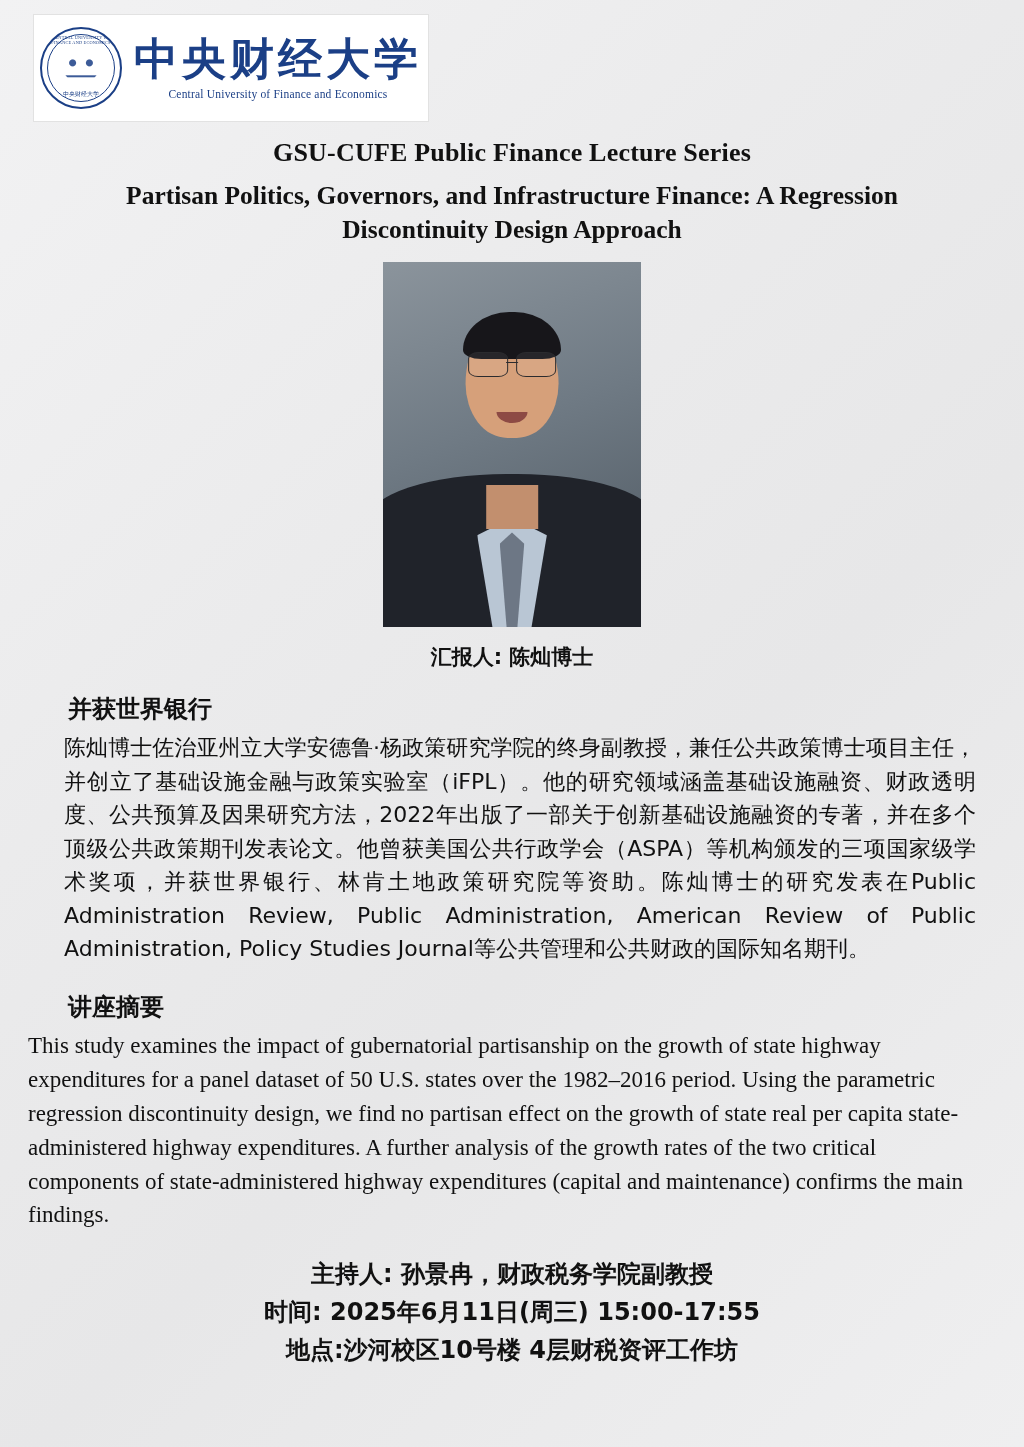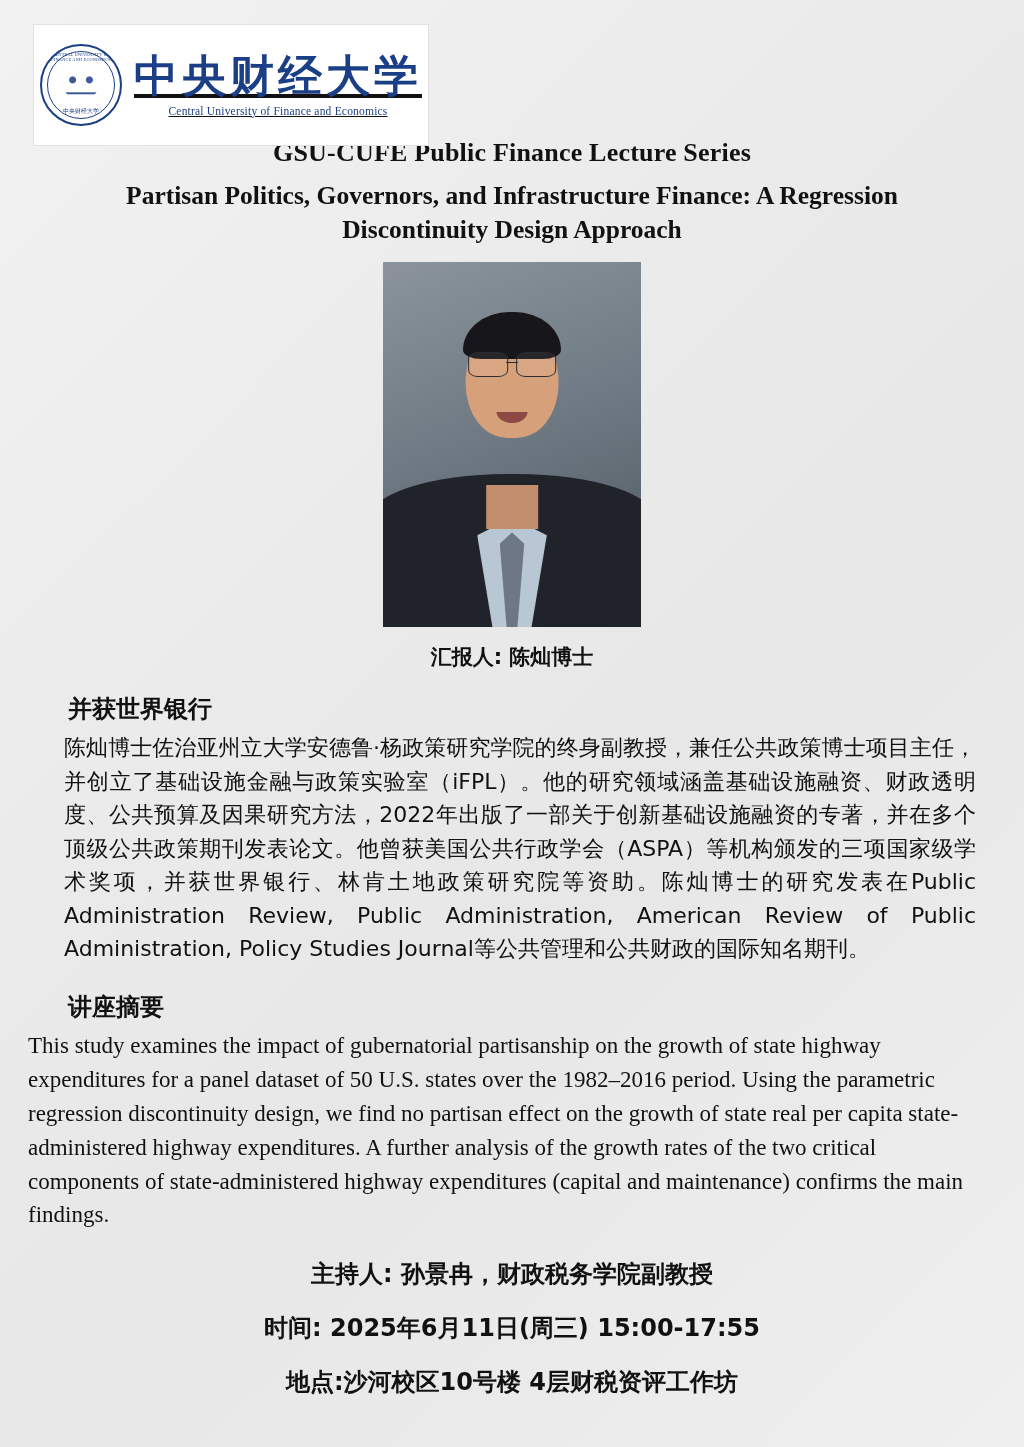--- a/index.html
+++ b/index.html
@@ -22,30 +22,29 @@
     background: linear-gradient(135deg, #f2f2f3 0%, #ebebec 35%, #e7e7e8 60%, #efeff0 100%);
   }
   
   .header {
     position: relative;
     height: 128px;
   }
   .cufe-logo {
     position: absolute;
     left: 33px;
-    top: 24px;
+    top: 14px;
     width: 396px;
-    height: 122px;
+    height: 108px;
     background: #ffffff;
     border: 1px solid #e2e2e2;
     display: flex;
     align-items: center;
     padding-left: 6px;
     box-sizing: border-box;
-    text-decoration: underline;
   }
   .cufe-seal {
     width: 78px;
     height: 78px;
     border-radius: 50%;
     border: 2px solid #1b3f86;
     position: relative;
     flex: 0 0 auto;
     background: #ffffff;
     overflow: hidden;
@@ -323,21 +322,21 @@
   }
   
   .footer {
     margin-top: 24px;
     text-align: center;
     font-family: "DejaVu Sans", sans-serif;
     font-weight: bold;
     font-size: 24px;
     line-height: 1.5;
   }
-  .footer div { margin-top: 18px; }
+  .footer div { margin-top: 2px; }
 </style>
 </head>
 <body>
 
 <div class="poster">
 
   <div class="header">
 
     <div class="cufe-logo">
       <div class="cufe-seal">

